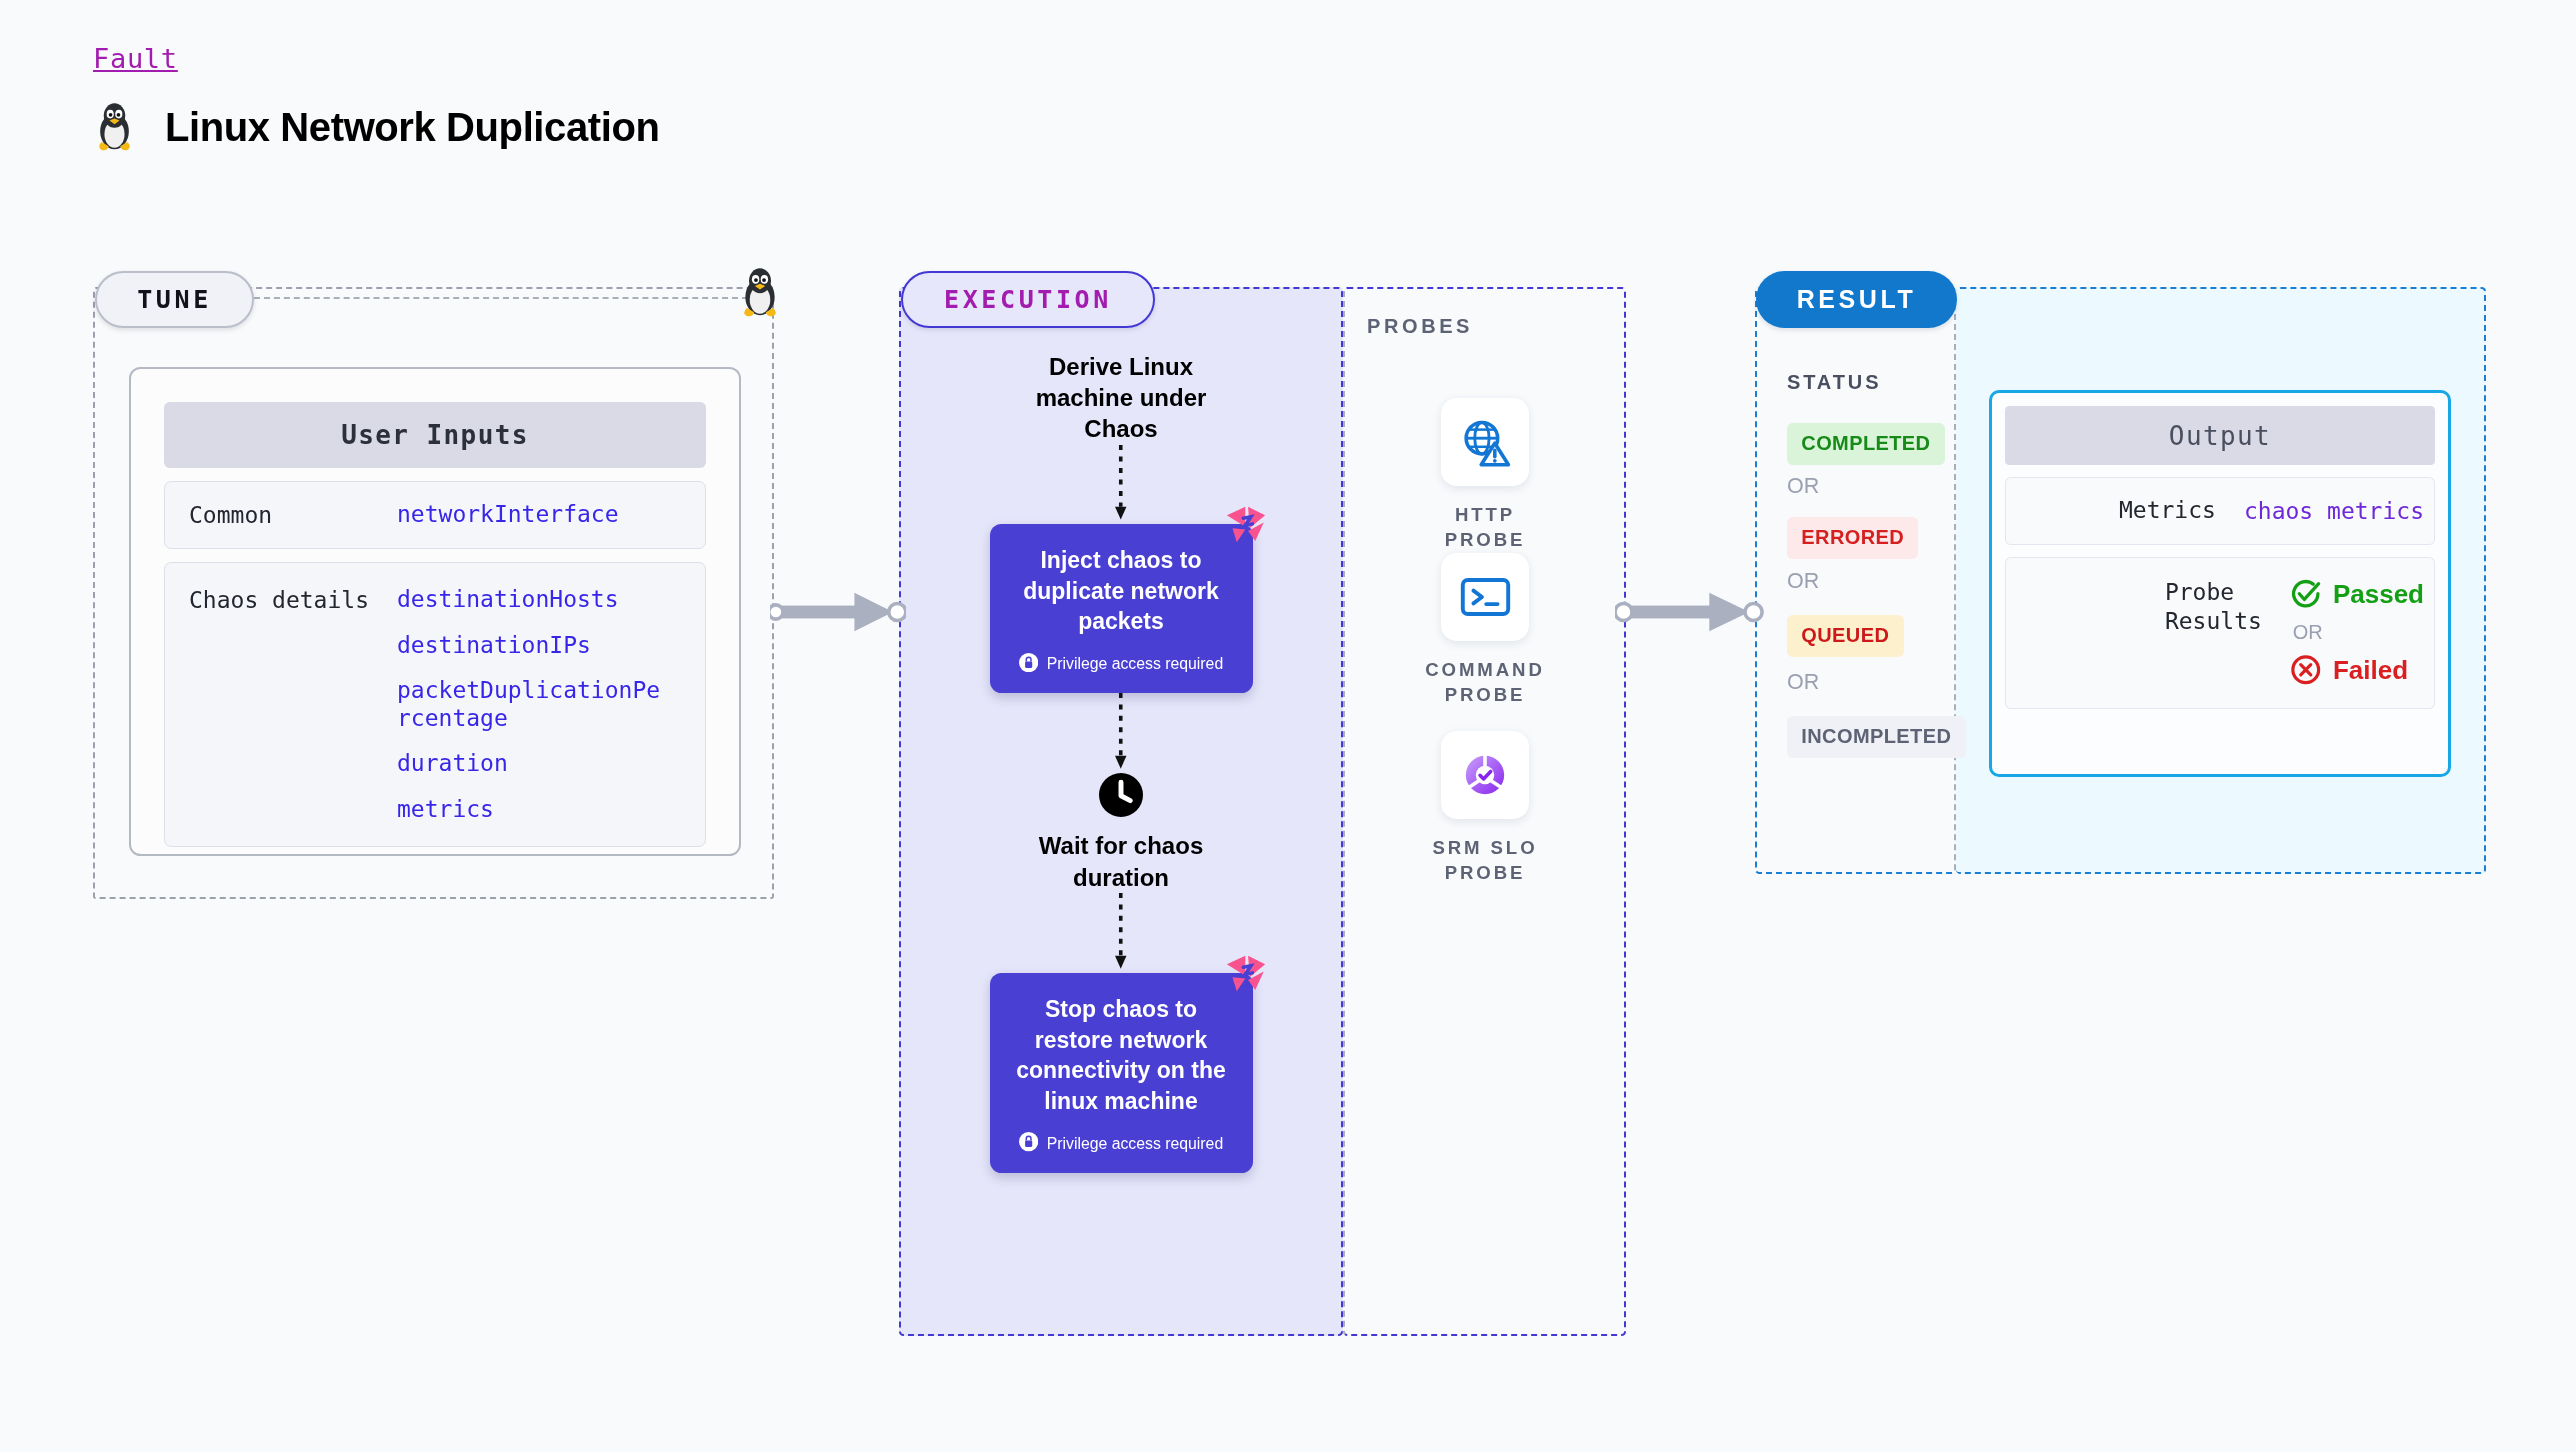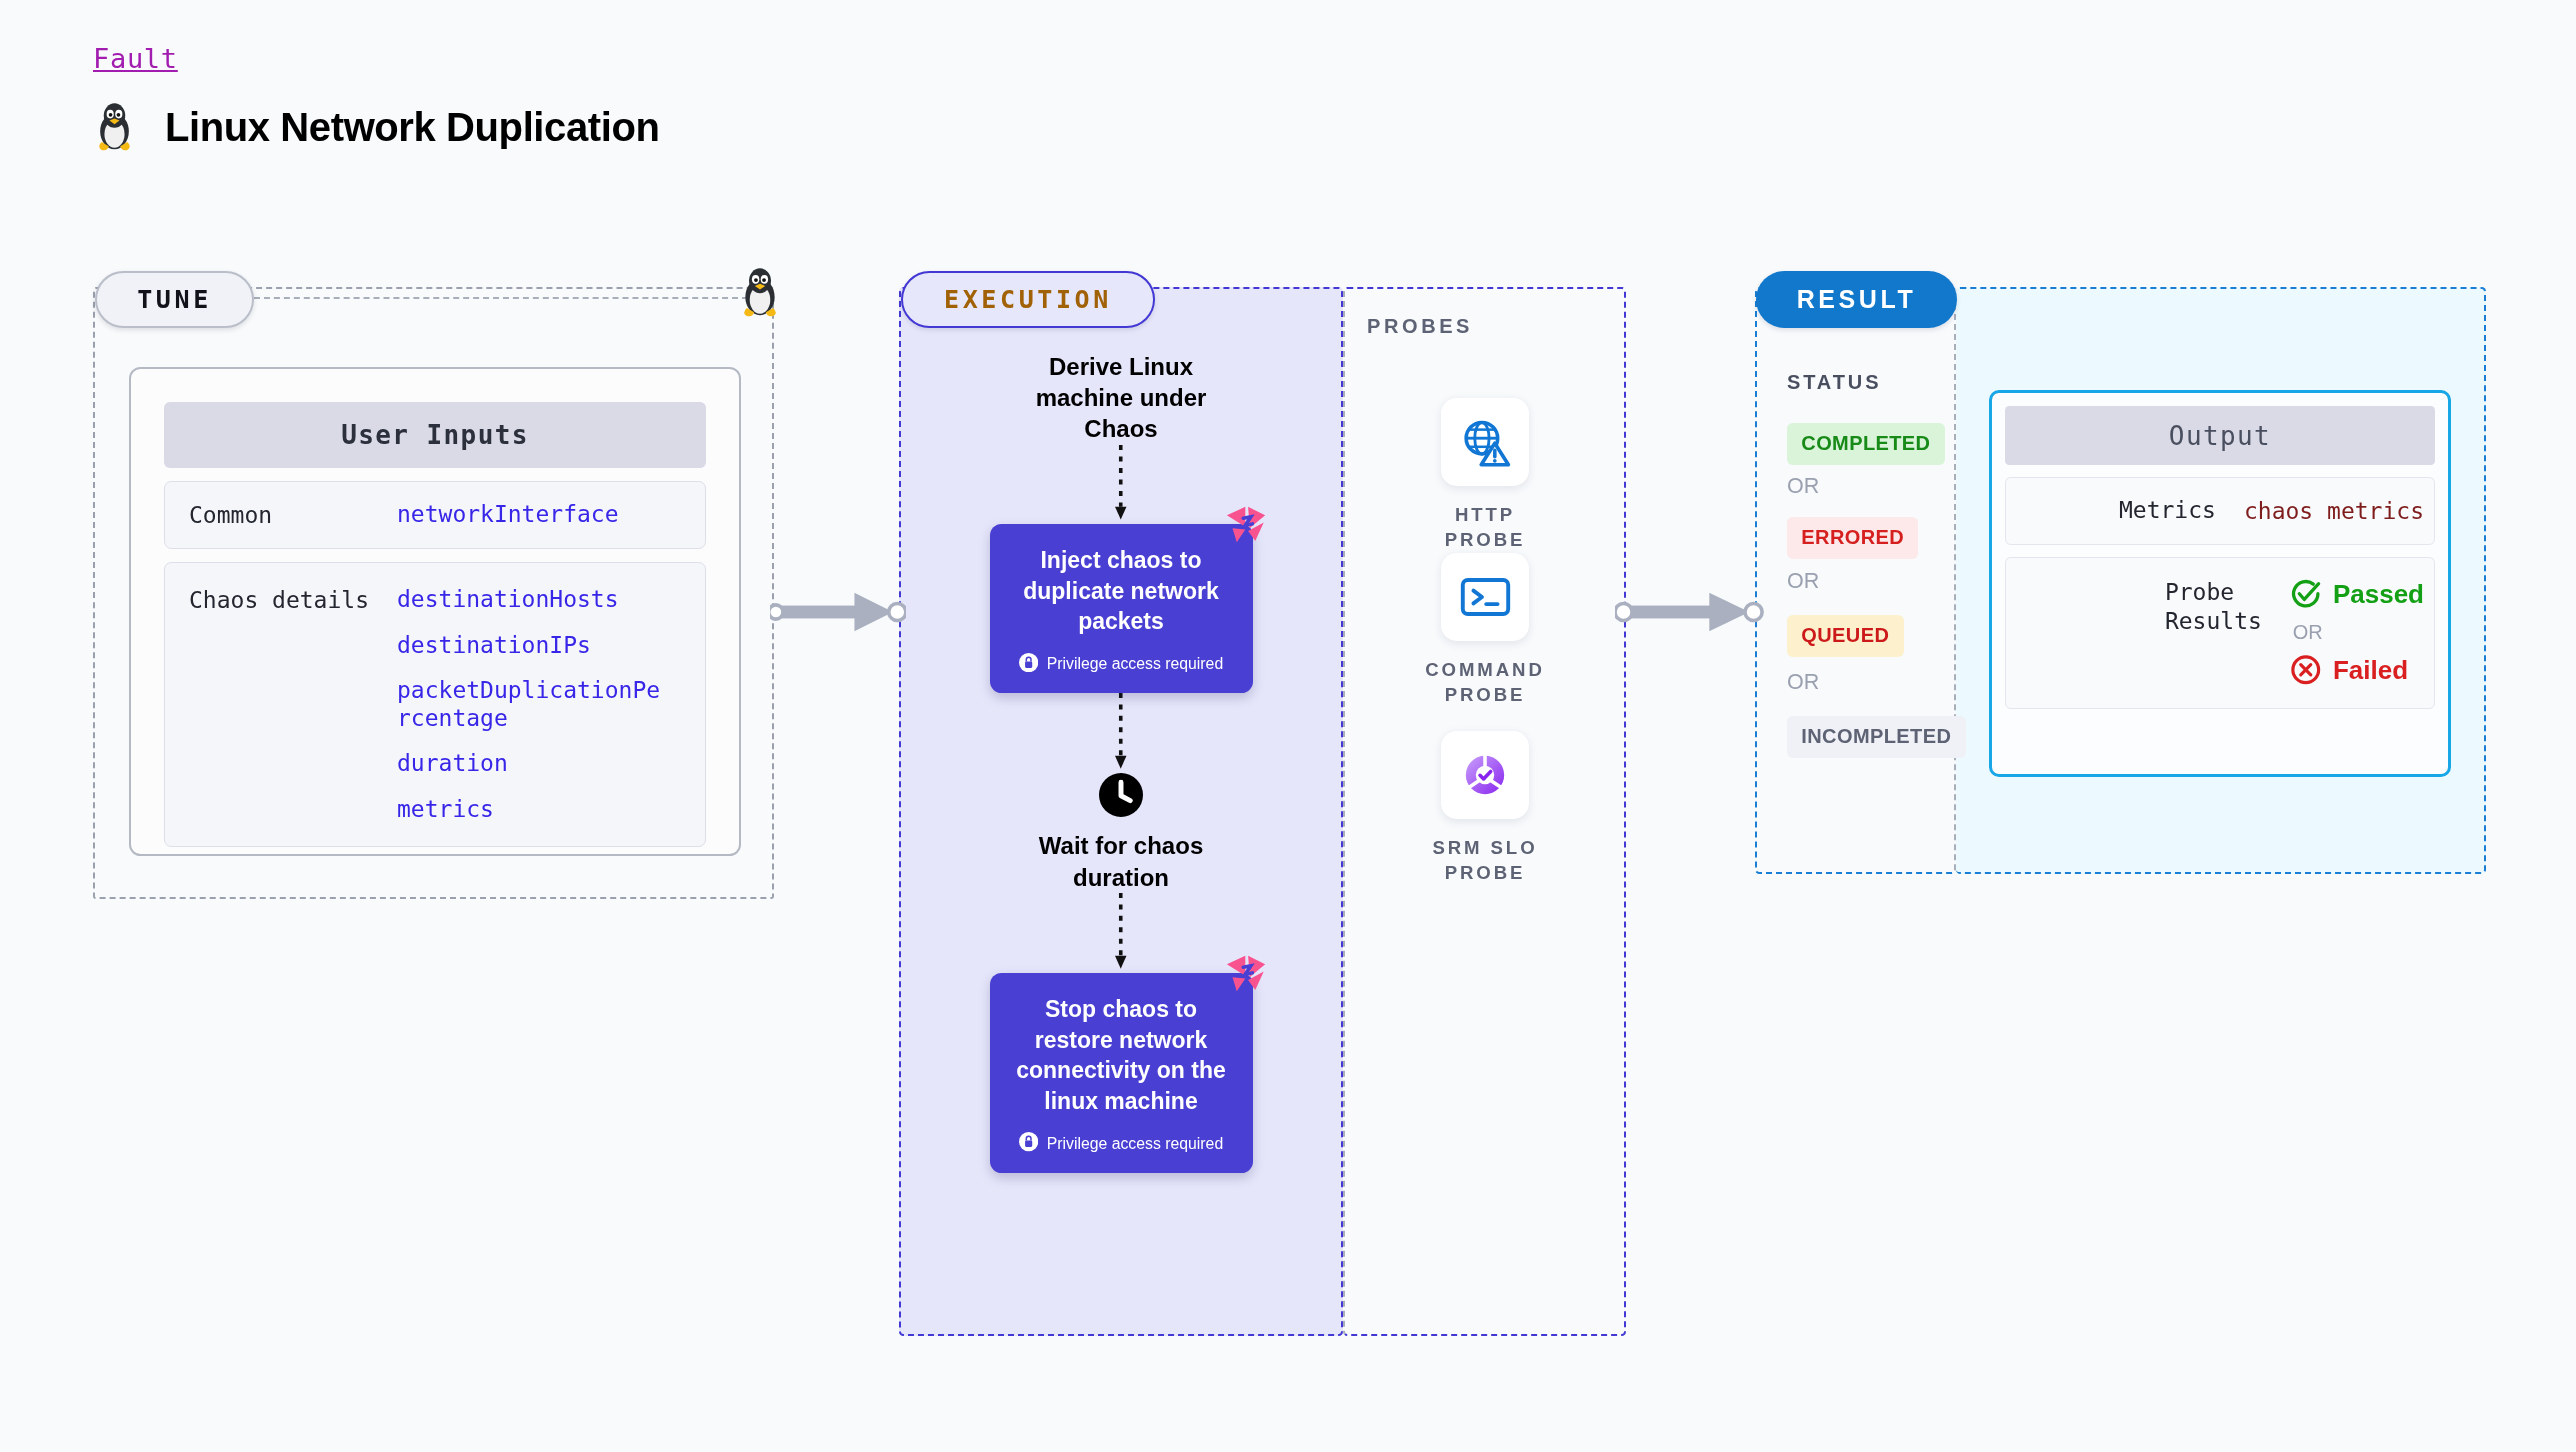--- a/index.html
+++ b/index.html
@@ -98,21 +98,21 @@
     border: 2.1px solid #b9bec9;
     color: #12131a;
     font-size: 25px;
     letter-spacing: 3.6px;
   }
   #pill-exec {
     left: 901px; top: 271px;
     width: 254px; height: 57px;
     background: #e7e7fb;
     border: 2.9px solid #4338d4;
-    color: #a16207;
+    color: #a21caf;
     font-size: 25px;
     letter-spacing: 3.6px;
   }
   #pill-result {
     left: 1756px; top: 271px;
     width: 201px; height: 57px;
     background: #1178cc;
     border: none;
     color: #fff;
     font-size: 25px;
@@ -289,21 +289,21 @@
     justify-content: flex-end;
   }
   .out-row.tall { align-items: flex-start; padding-top: 20px; padding-bottom: 20px; }
   .out-label {
     font-family: "DejaVu Sans Mono", monospace;
     font-size: 23px; color: #23262f;
     width: 125px; flex: none; line-height: 1.28;
   }
   .out-value {
     font-family: "DejaVu Sans Mono", monospace;
-    font-size: 23px; color: #7f1d1d;
+    font-size: 23px; color: #6d28d9;
   }
   .verdict { display: flex; align-items: center; gap: 11.5px; }
   .verdict .vt { font-size: 26px; font-weight: bold; }
   .verdict-or { font-size: 20px; color: #9aa0b0; margin: 10px 0 10px 2.9px; }
 </style>
 </head>
 <body>
 
 <div id="header">
   <div id="fault-label">Fault</div>

